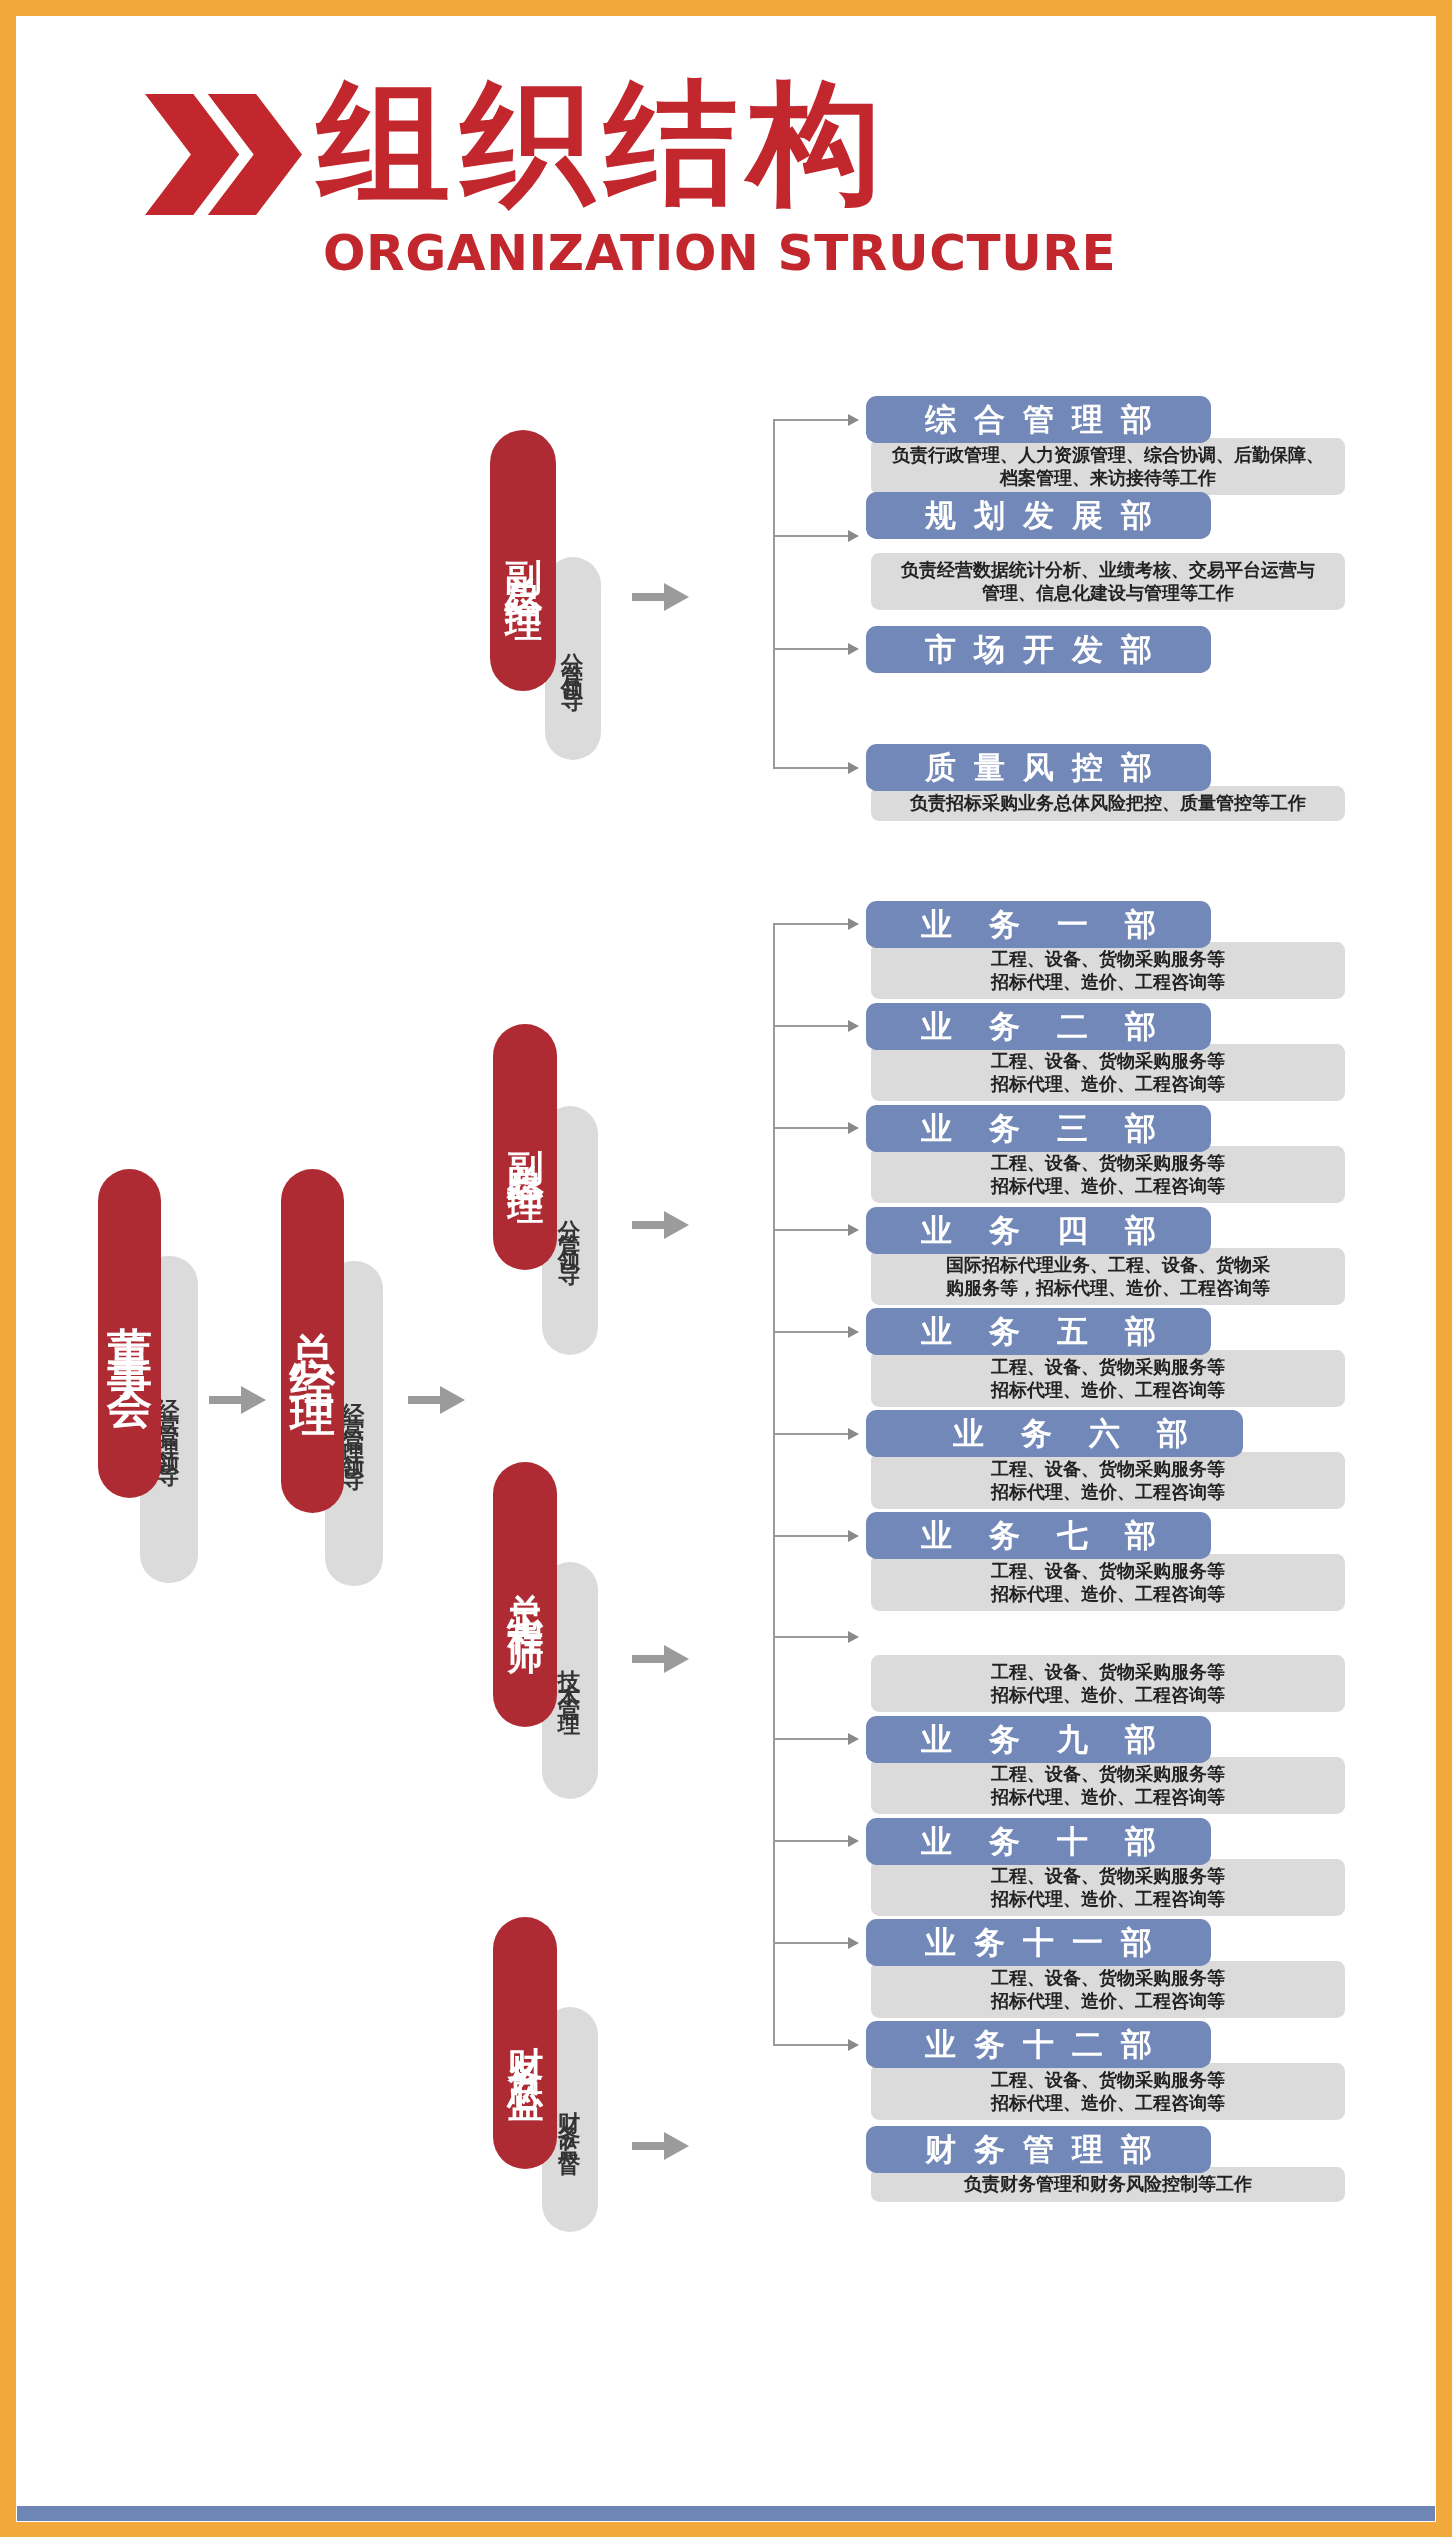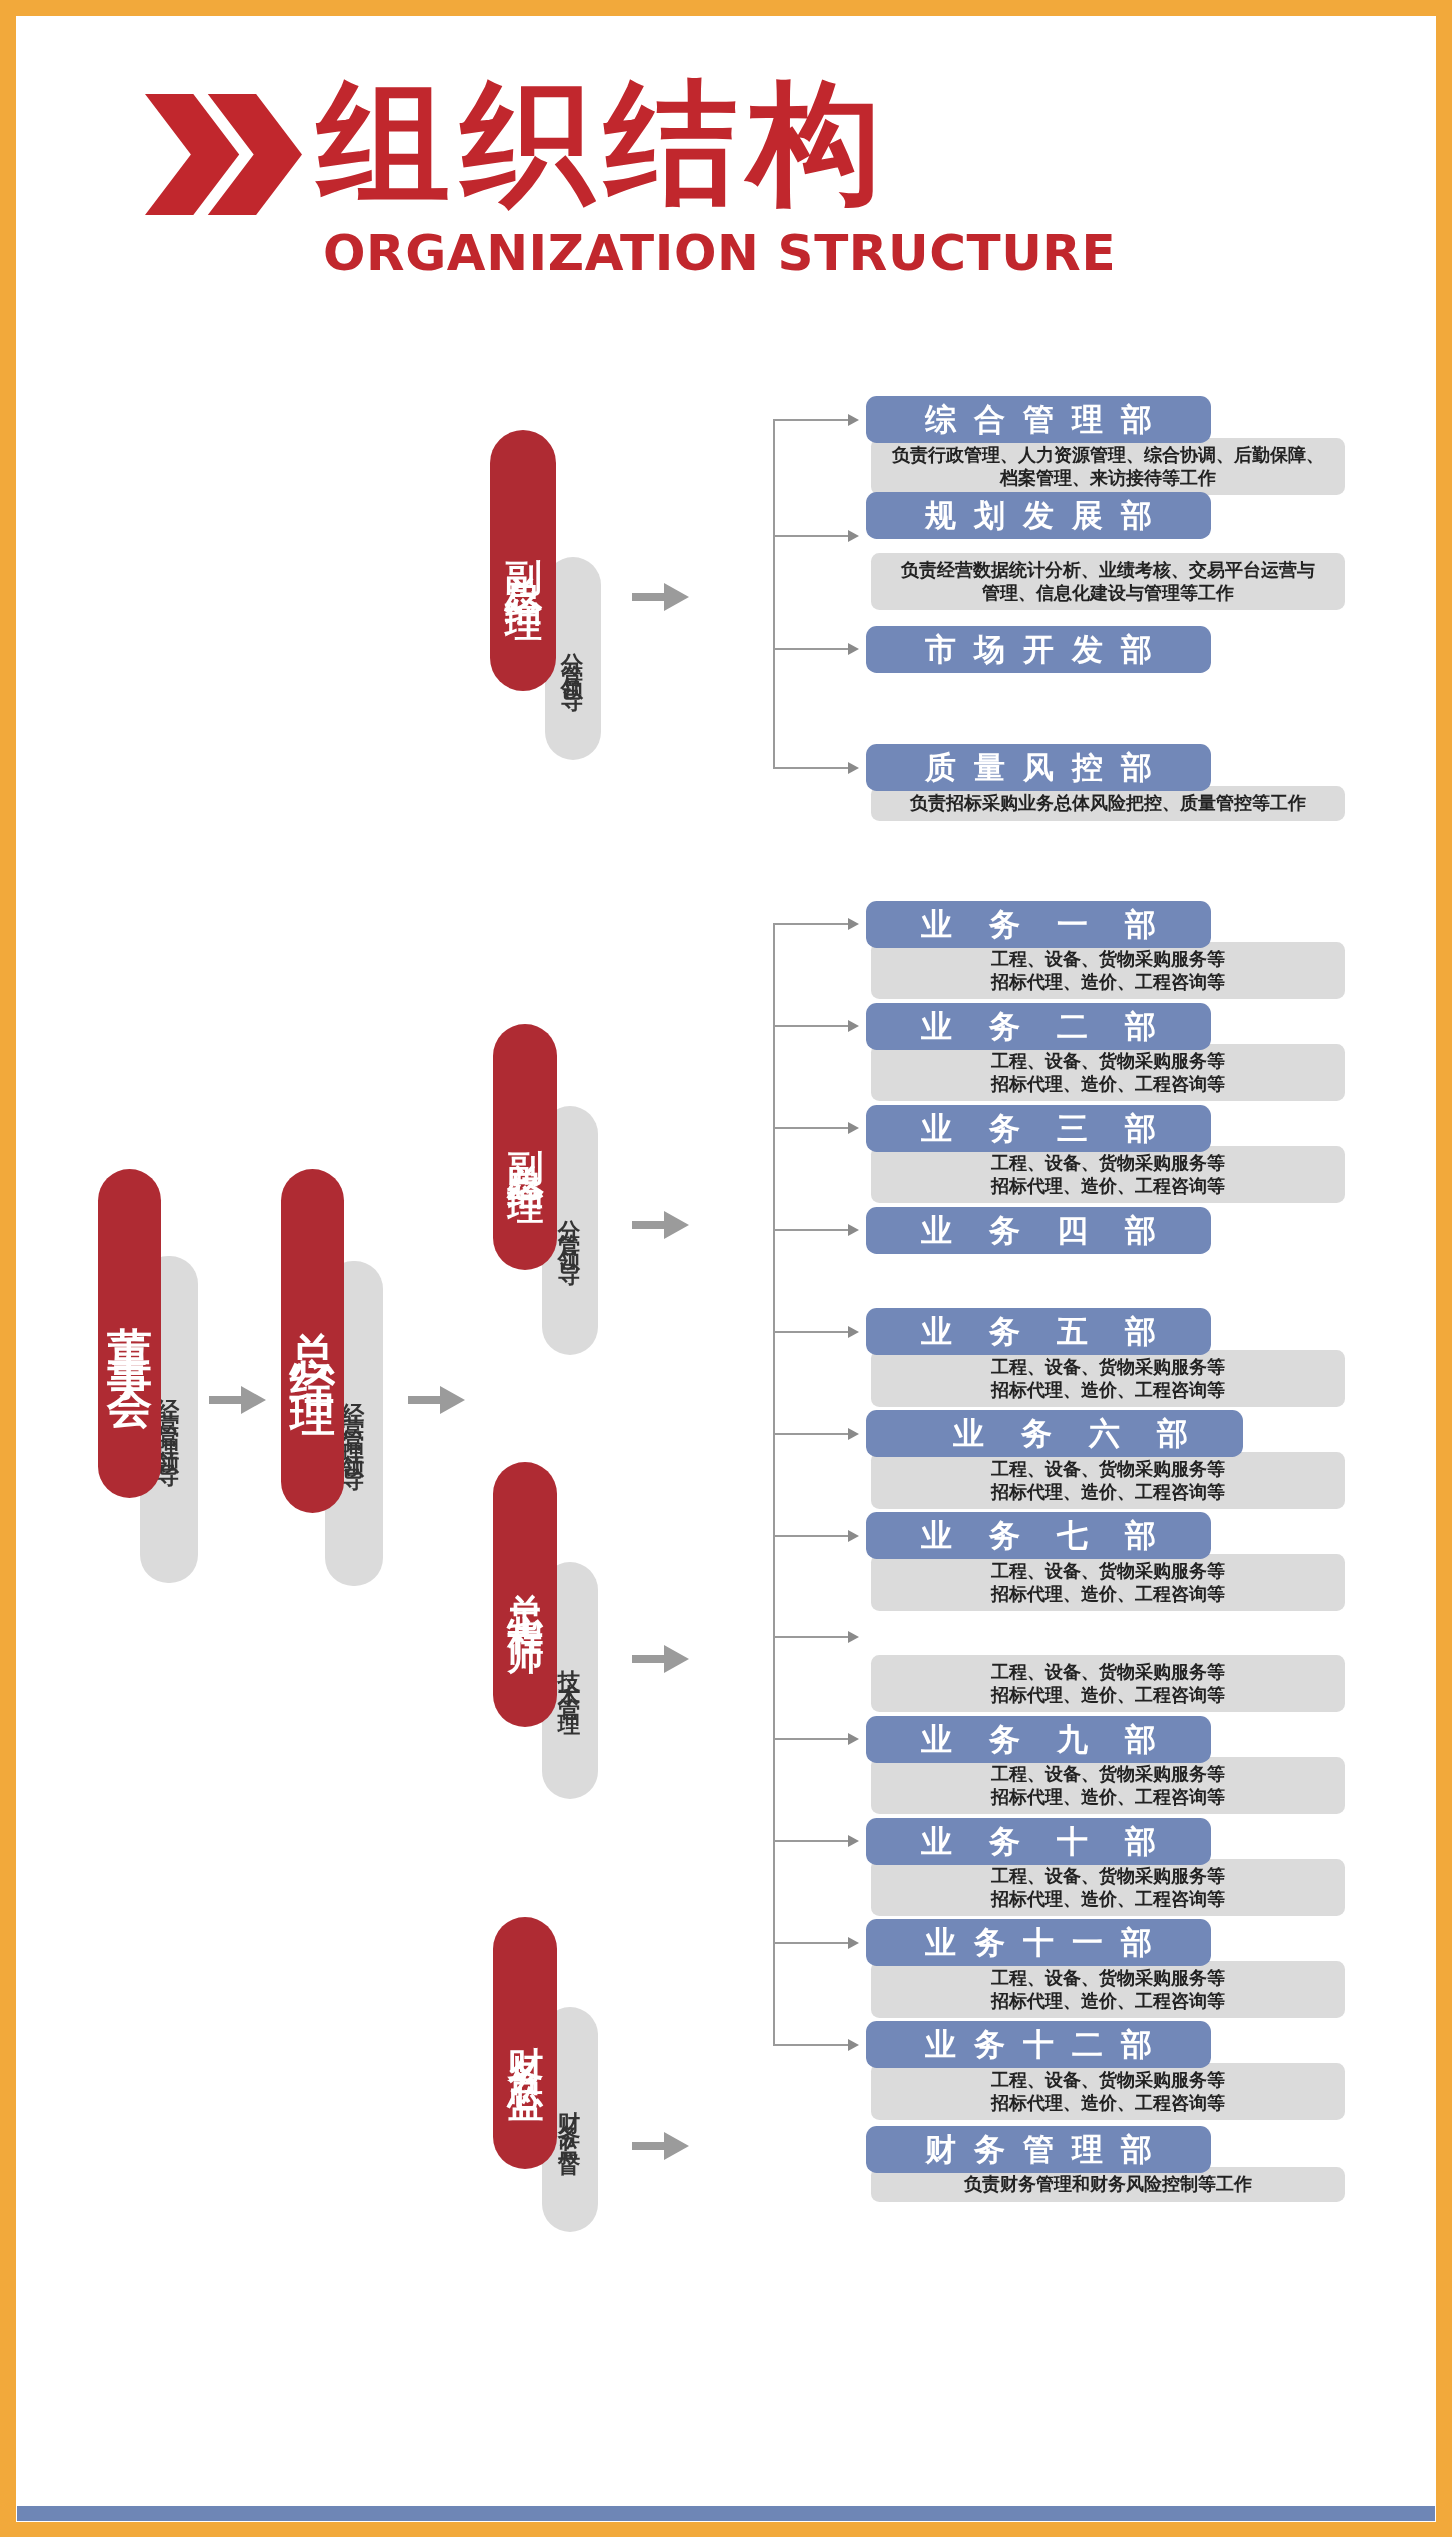--- a/index.html
+++ b/index.html
@@ -156,20 +156,22 @@
 
   <div class="dept" style="top:1105px;">
       <span class="sp4">业务三部</span>
     </div>
   <div class="desc ta-c" style="top:1146px;"><span>工程、设备、货物采购服务等
 招标代理、造价、工程咨询等</span></div>
 
   <div class="dept" style="top:1207px;">
       <span class="sp4">业务四部</span>
     </div>
+  <div class="desc ta-c" style="top:1248px;"><span>国际招标代理业务、工程、设备、货物采
+购服务等，招标代理、造价、工程咨询等</span></div>
 
   <div class="dept" style="top:1308px;">
       <span class="sp4">业务五部</span>
     </div>
   <div class="desc ta-c" style="top:1350px;"><span>工程、设备、货物采购服务等
 招标代理、造价、工程咨询等</span></div>
 
   <div class="dept" style="top:1410px;padding-left:32px;">
       <span class="sp4">业务六部</span>
     </div>

